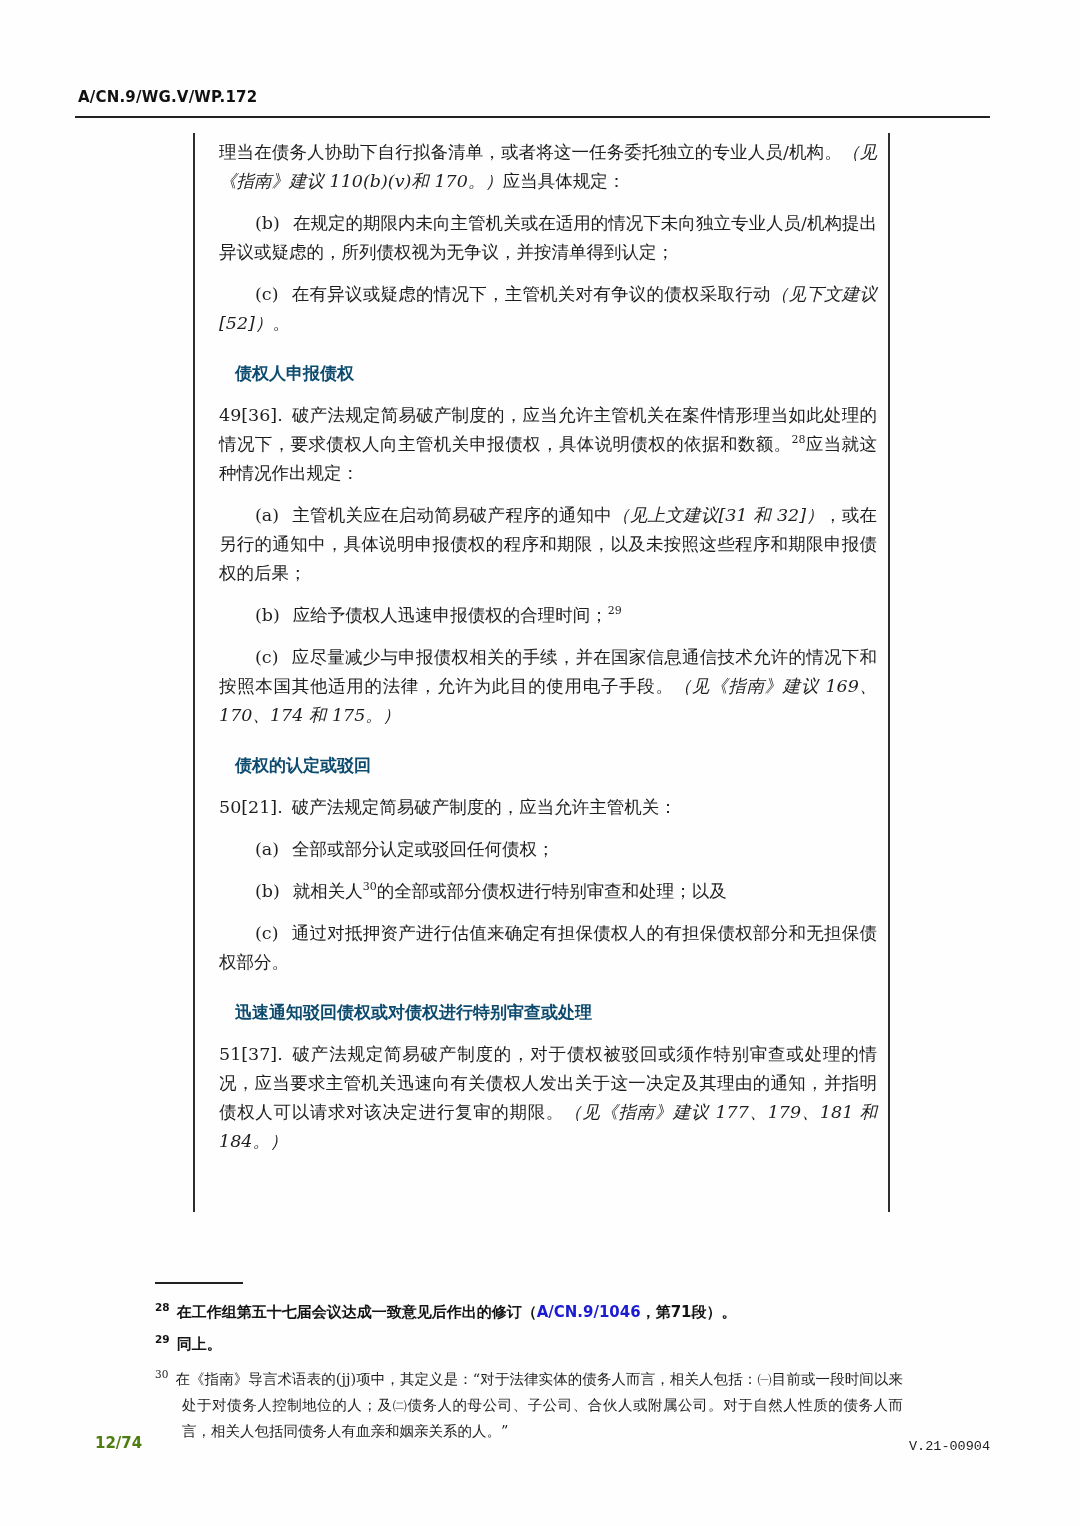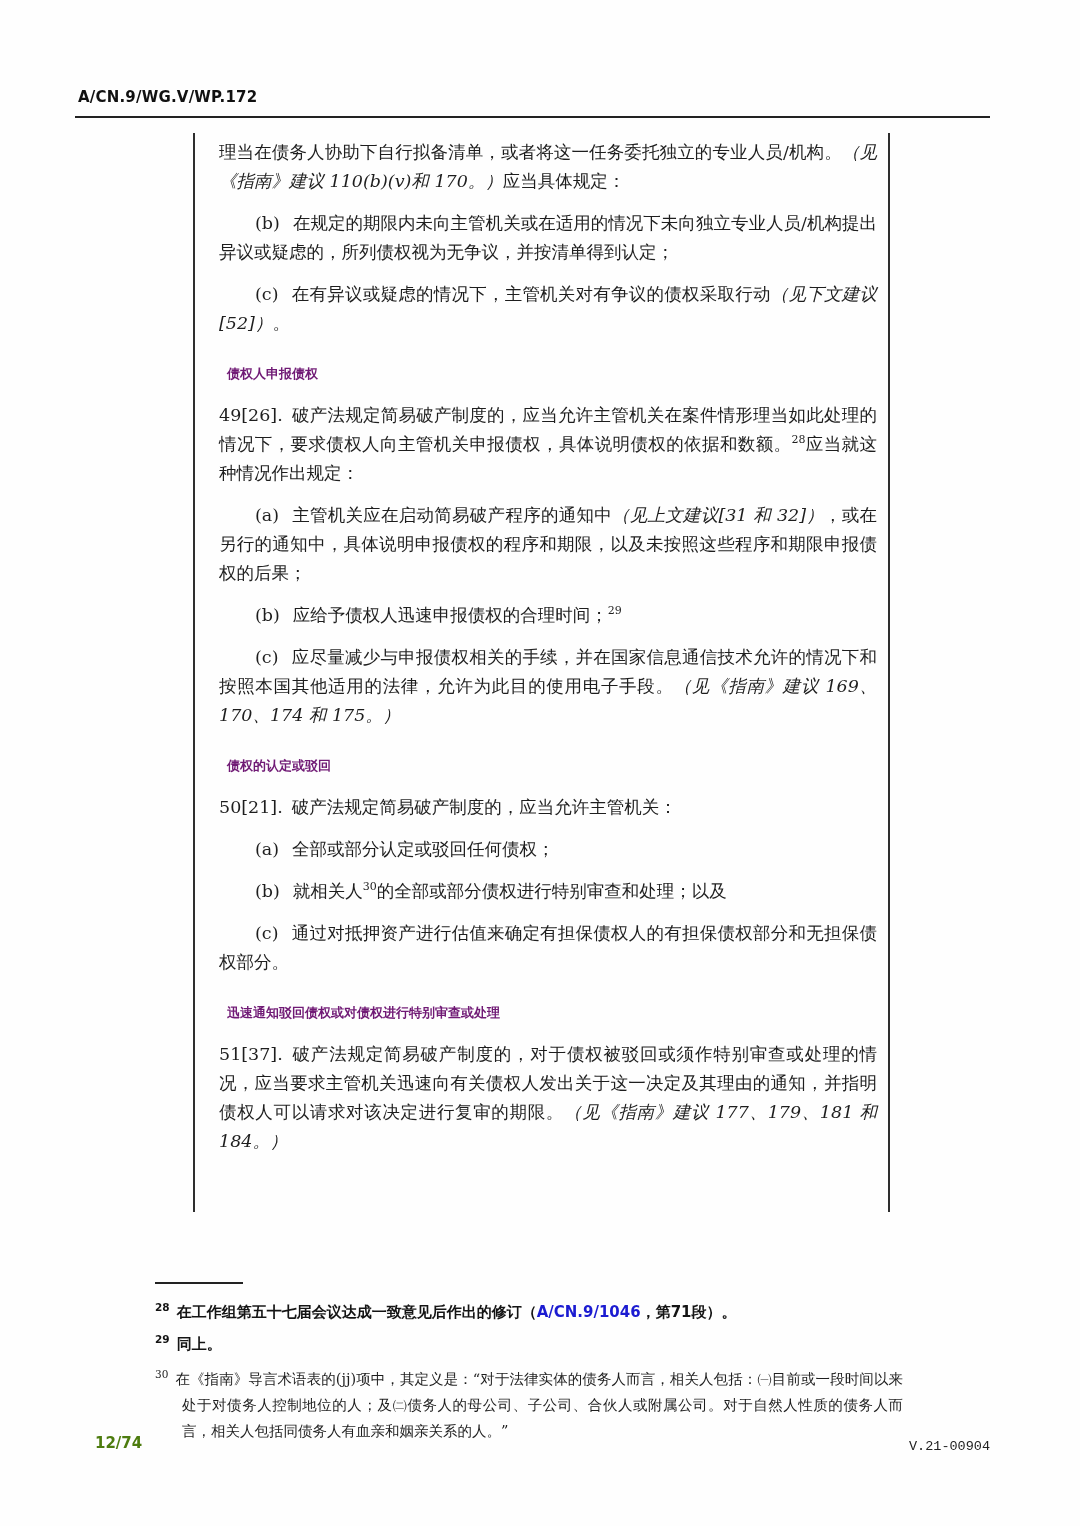--- a/index.html
+++ b/index.html
@@ -32,22 +32,22 @@
     margin:13px 0 0;font-size:17.5px;line-height:29px;
     text-align:justify;color:#1e1e1e;
   }
   .para.first{margin-top:0;}
   .item{text-indent:36px;}
   .item-label{margin-right:13px;}
   .num{margin-right:9px;}
   .kai{font-style:italic;}
   sup.ref{font-size:11px;line-height:0;}
   .section-heading{
-    margin:21px 8px 0;font-family:"DejaVu Sans",sans-serif;font-weight:bold;
-    font-size:13px;line-height:29px;color:#701a75;
+    margin:21px 16px 0;font-family:"DejaVu Sans",sans-serif;font-weight:bold;
+    font-size:17px;line-height:29px;color:#0c4a6e;
   }
 
   .footnotes{position:absolute;left:155px;top:1282px;width:748px;}
   .fn-rule{width:88px;height:0;border-top:2px solid #222;margin:0 0 10px 0;}
   .footnote{text-indent:-27px;padding-left:27px;}
   .fn-marker{font-size:10.5px;margin-right:7px;}
   .fn-bold{
     font-family:"DejaVu Sans",sans-serif;font-weight:bold;
     font-size:15px;line-height:27px;color:#141414;
   }
@@ -79,21 +79,21 @@
 
     <p class="para first"><span>理当在债务人协助下自行拟备清单，或者将这一任务委托独立的专业人员/机构。</span><span class="kai">（见《指南》建议 110(b)(v)和 170。）</span><span>应当具体规定：</span></p>
 
 
     <p class="para item"><span class="item-label">(b)</span><span>在规定的期限内未向主管机关或在适用的情况下未向独立专业人员/机构提出异议或疑虑的，所列债权视为无争议，并按清单得到认定；</span></p>
 
     <p class="para item"><span class="item-label">(c)</span><span>在有异议或疑虑的情况下，主管机关对有争议的债权采取行动</span><span class="kai">（见下文建议[52]）</span><span>。</span></p>
 
     <h3 class="section-heading">债权人申报债权</h3>
 
-    <p class="para"><span class="num">49[26].</span><span>破产法规定简易破产制度的，应当允许主管机关在案件情形理当如此处理的情况下，要求债权人向主管机关申报债权，具体说明债权的依据和数额。</span><sup class="ref">28</sup><span>应当就这种情况作出规定：</span></p>
+    <p class="para"><span class="num">49[36].</span><span>破产法规定简易破产制度的，应当允许主管机关在案件情形理当如此处理的情况下，要求债权人向主管机关申报债权，具体说明债权的依据和数额。</span><sup class="ref">28</sup><span>应当就这种情况作出规定：</span></p>
 
     <p class="para item"><span class="item-label">(a)</span><span>主管机关应在启动简易破产程序的通知中</span><span class="kai">（见上文建议[31 和 32]）</span><span>，或在另行的通知中，具体说明申报债权的程序和期限，以及未按照这些程序和期限申报债权的后果；</span></p>
 
     <p class="para item"><span class="item-label">(b)</span><span>应给予债权人迅速申报债权的合理时间；</span><sup class="ref">29</sup></p>
 
     <p class="para item"><span class="item-label">(c)</span><span>应尽量减少与申报债权相关的手续，并在国家信息通信技术允许的情况下和按照本国其他适用的法律，允许为此目的使用电子手段。</span><span class="kai">（见《指南》建议 169、170、174 和 175。）</span></p>
 
     <h3 class="section-heading">债权的认定或驳回</h3>
 
     <p class="para"><span class="num">50[21].</span><span>破产法规定简易破产制度的，应当允许主管机关：</span></p>

